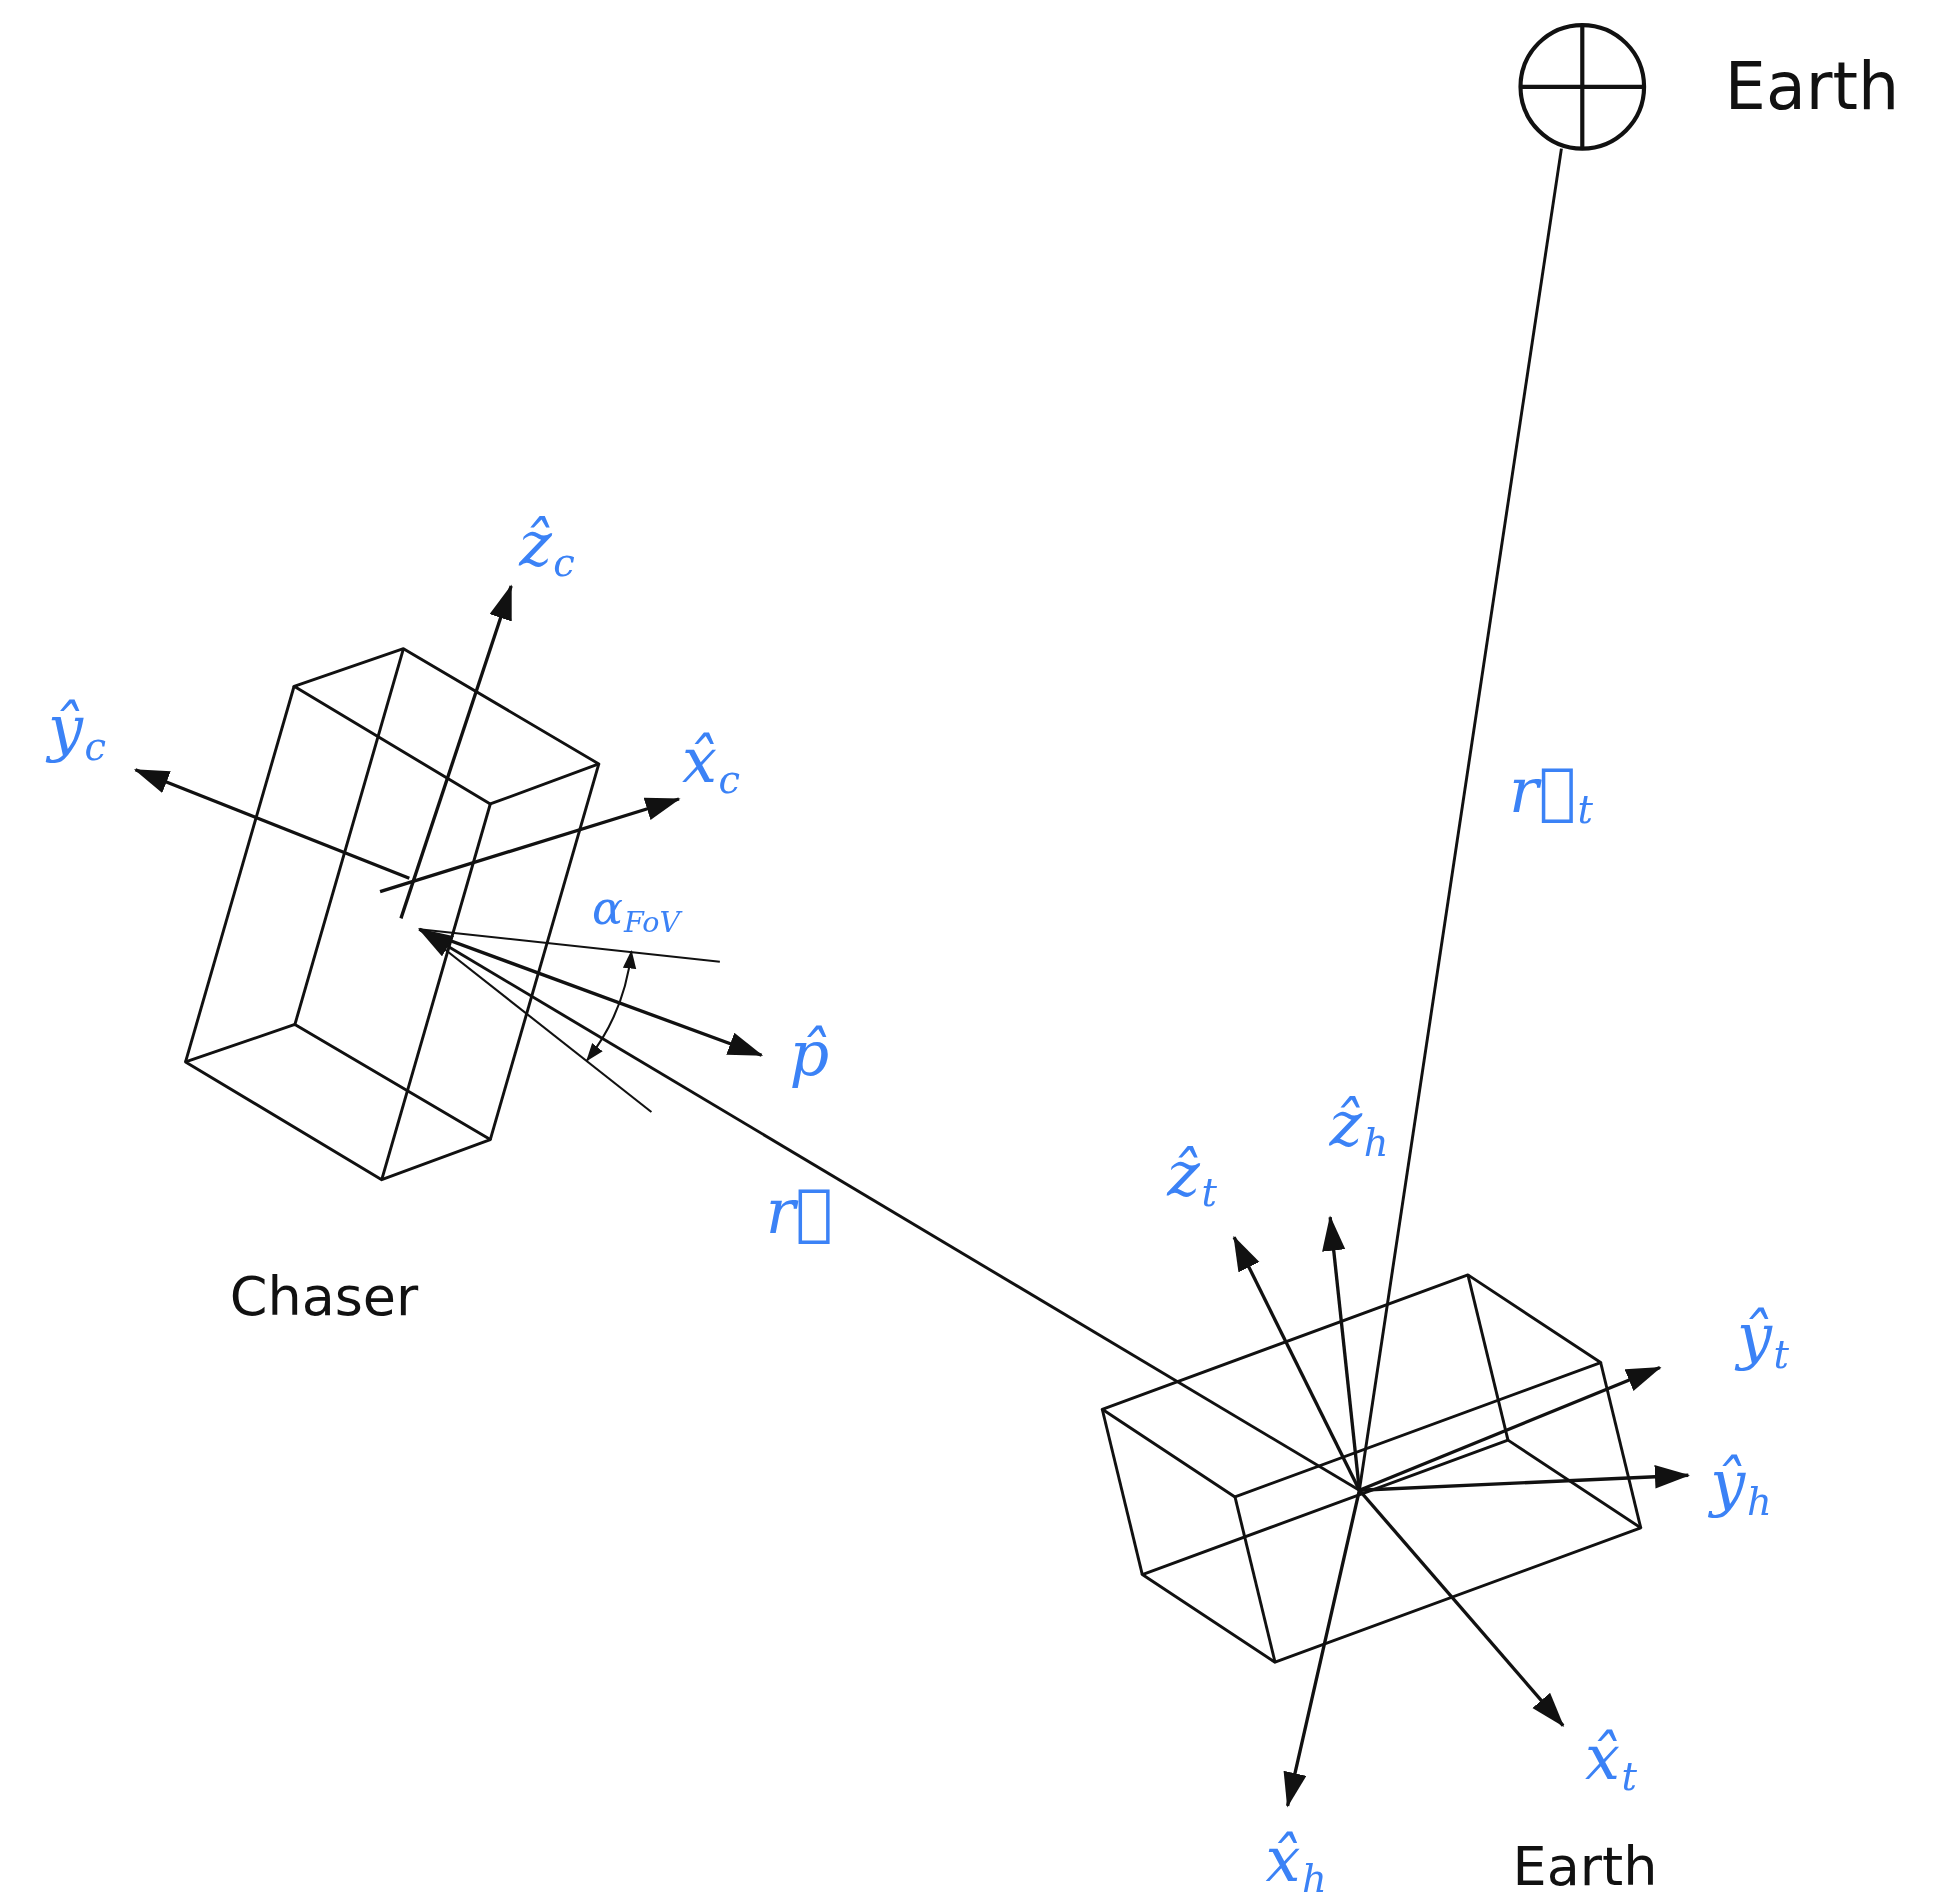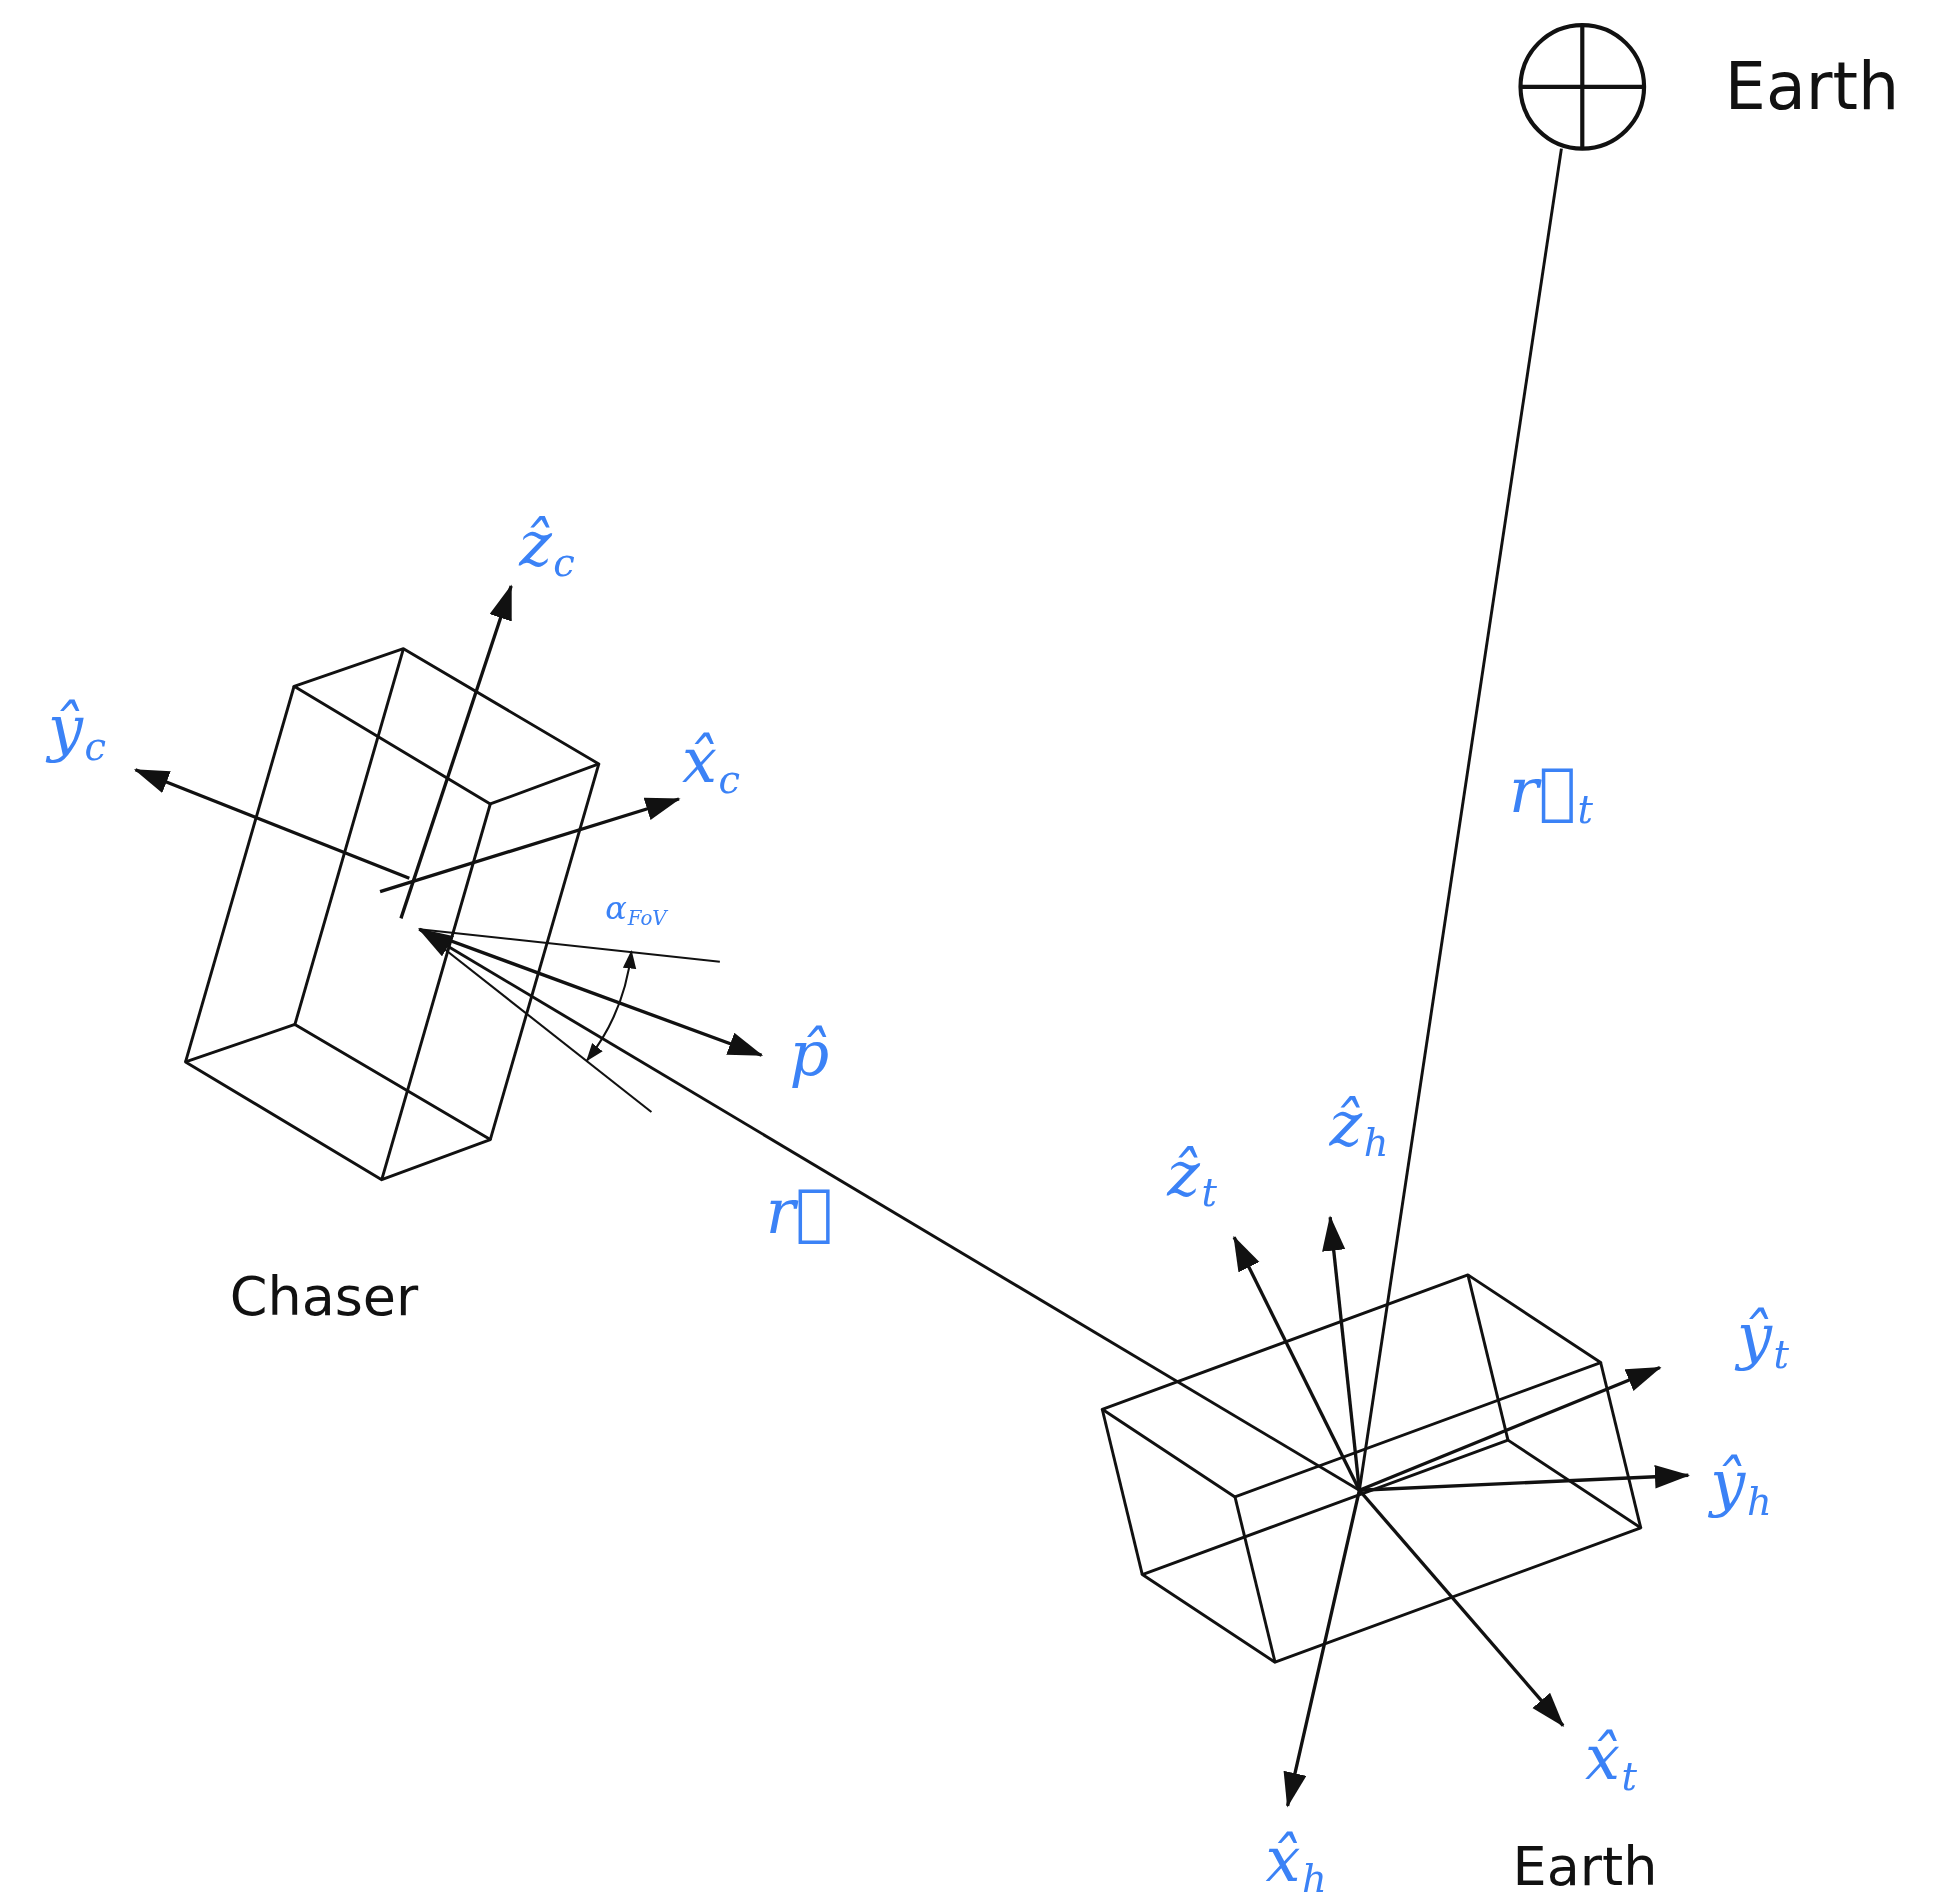--- a/index.html
+++ b/index.html
@@ -43,21 +43,21 @@
     font-style: normal;
     font-size: 54px;
     color: #111111;
     white-space: nowrap;
     line-height: 1;
   }
   .earth-label {
     font-size: 65px;
   }
   .small-math {
-    font-size: 32px;
+    font-size: 46px;
   }
 </style>
 </head>
 <body>
 
 <div id="figure">
 
   <svg width="1944" height="1901" viewBox="0 0 2328 2277">
     <defs>
       <marker id="arrow" markerWidth="50" markerHeight="34" refX="40" refY="14" orient="auto" markerUnits="userSpaceOnUse">

